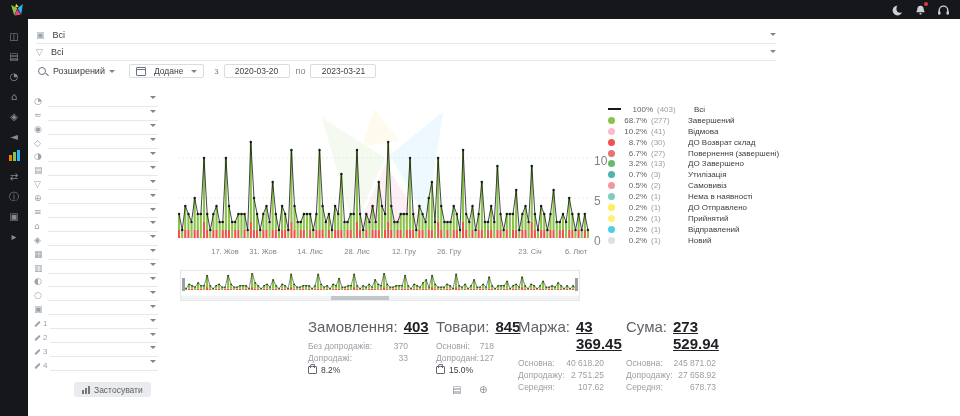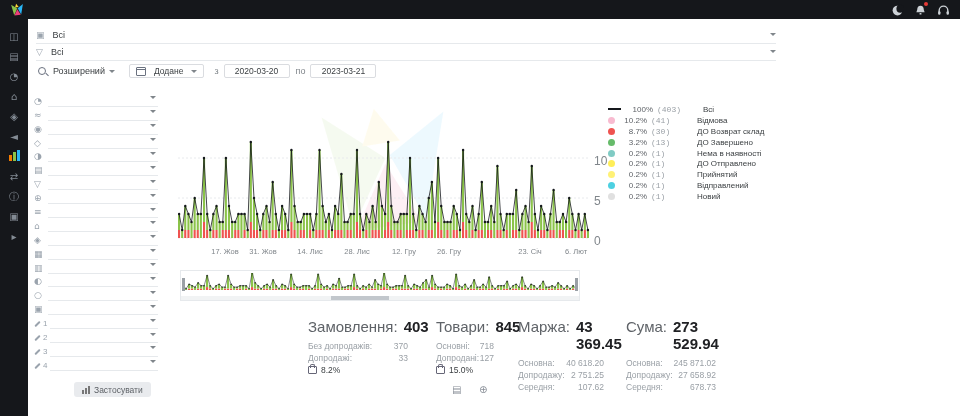--- a/index.html
+++ b/index.html
@@ -41,37 +41,37 @@
   #mainChart{position:absolute;left:178px;top:100px;z-index:1;}
   .ylab{position:absolute;left:594px;width:16px;font-size:12px;color:#80868b;z-index:1;}
   .xlab{position:absolute;top:247px;width:60px;text-align:center;font-size:7.5px;color:#80868b;z-index:1;}
 
   
   #legend{position:absolute;left:608px;top:104px;z-index:2;}
   .lrow{display:flex;align-items:center;height:10.9px;font-size:8px;white-space:nowrap;}
   .lsym{width:7px;height:7px;border-radius:50%;margin-right:5px;flex:none;}
   .lsym.line{width:13px;height:2px;border-radius:0;}
   .lpct{width:27px;text-align:right;color:#5f6368;margin-right:4px;}
-  .lcnt{width:46px;color:#9aa0a6;font-family:Liberation Mono, monospace;}
+  .lcnt{width:37px;color:#9aa0a6;}
   .llbl{color:#3c4043;}
 
   
   #mini{position:absolute;left:180px;top:270px;width:400px;height:31px;border:1px solid #e6e9ec;box-sizing:border-box;z-index:1;background:#fff;}
   .handle{position:absolute;top:7px;width:3px;height:13px;background:#9aa0a6;cursor:ew-resize;}
   .scroll-track{position:absolute;left:0;right:0;bottom:0;height:4px;background:#f1f3f4;}
   .scroll-thumb{position:absolute;left:150px;width:58px;height:4px;background:#c2c7cc;cursor:grab;}
 
   
   .stat-col{position:absolute;top:318px;font-size:8.5px;color:#9aa0a6;z-index:1;}
   .stat-col.c1{left:308px;width:100px;}
   .stat-col.c2{left:436px;width:58px;}
   .stat-col.c3{left:518px;width:86px;}
   .stat-col.c4{left:626px;width:90px;}
   .stat-main{display:flex;justify-content:space-between;align-items:baseline;font-size:15px;color:#5f6368;margin-bottom:5px;}
-  .stat-main b{color:#202124;font-weight:bold;margin-left:6px;}
+  .stat-main b{color:#202124;font-weight:bold;margin-left:6px;text-decoration:underline;}
   .srow{display:flex;justify-content:space-between;align-items:center;height:12px;}
   .brow{display:flex;align-items:center;gap:4px;height:12px;}
   .bval{color:#3c4043;}
   .bag{display:inline-block;width:7px;height:6px;border:1px solid #667;border-radius:1px;position:relative;}
   .bag::before{content:"";position:absolute;left:1px;top:-3px;width:3px;height:2.5px;border:1px solid #667;border-bottom:none;border-radius:2px 2px 0 0;}
 
   .fico{position:absolute;top:384px;font-size:10px;color:#8a9099;cursor:pointer;z-index:1;}
 </style>
 </head>
 <body>
@@ -674,36 +674,60 @@
     </div>
 
   <div id="legend">
       <div class="lrow">
         <span class="lsym line" style="background:#15181c"></span>
         <span class="lpct">100%</span>
         <span class="lcnt">(403)</span>
         <span class="llbl">Всі</span>
       </div>
       <div class="lrow">
+        <span class="lsym" style="background:#8bc34a"></span>
+        <span class="lpct">68.7%</span>
+        <span class="lcnt">(277)</span>
+        <span class="llbl">Завершений</span>
+      </div>
+      <div class="lrow">
         <span class="lsym" style="background:#f8bbd0"></span>
         <span class="lpct">10.2%</span>
         <span class="lcnt">(41)</span>
         <span class="llbl">Відмова</span>
       </div>
       <div class="lrow">
         <span class="lsym" style="background:#ef5350"></span>
         <span class="lpct">8.7%</span>
         <span class="lcnt">(30)</span>
         <span class="llbl">ДО Возврат склад</span>
       </div>
       <div class="lrow">
+        <span class="lsym" style="background:#e57373"></span>
+        <span class="lpct">6.7%</span>
+        <span class="lcnt">(27)</span>
+        <span class="llbl">Повернення (завершені)</span>
+      </div>
+      <div class="lrow">
         <span class="lsym" style="background:#66bb6a"></span>
         <span class="lpct">3.2%</span>
         <span class="lcnt">(13)</span>
         <span class="llbl">ДО Завершено</span>
+      </div>
+      <div class="lrow">
+        <span class="lsym" style="background:#4db6ac"></span>
+        <span class="lpct">0.7%</span>
+        <span class="lcnt">(3)</span>
+        <span class="llbl">Утилізація</span>
+      </div>
+      <div class="lrow">
+        <span class="lsym" style="background:#ef9a9a"></span>
+        <span class="lpct">0.5%</span>
+        <span class="lcnt">(2)</span>
+        <span class="llbl">Самовивіз</span>
       </div>
       <div class="lrow">
         <span class="lsym" style="background:#80cbc4"></span>
         <span class="lpct">0.2%</span>
         <span class="lcnt">(1)</span>
         <span class="llbl">Нема в наявності</span>
       </div>
       <div class="lrow">
         <span class="lsym" style="background:#ffee58"></span>
         <span class="lpct">0.2%</span>

